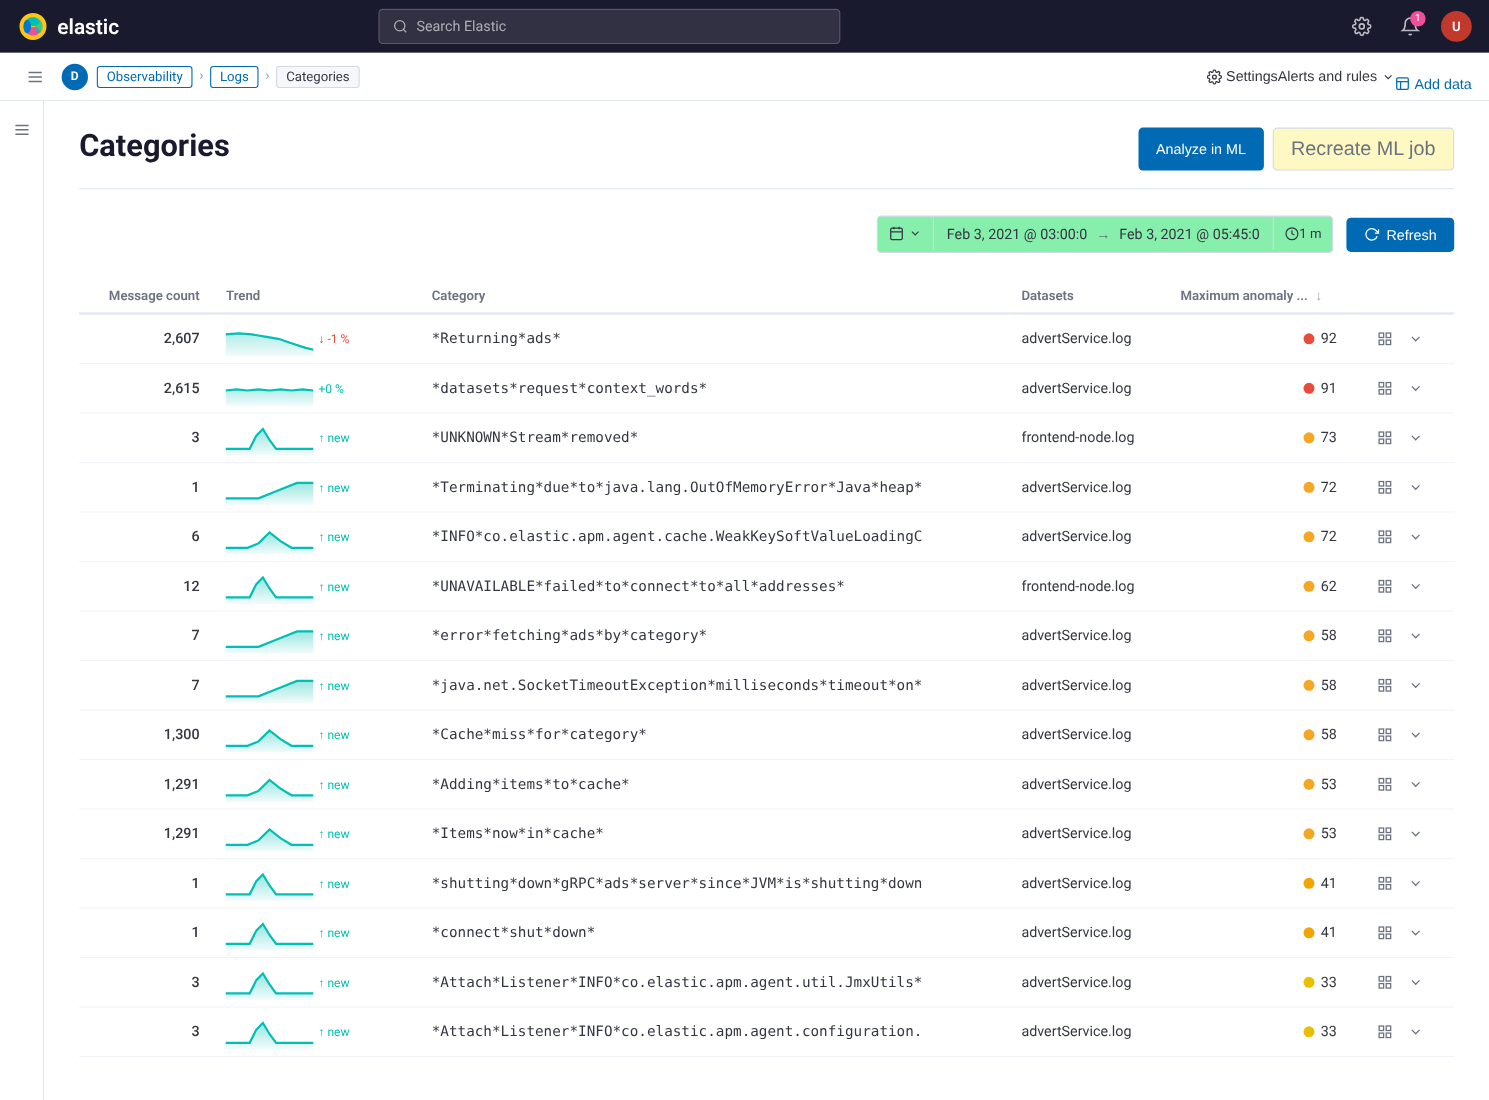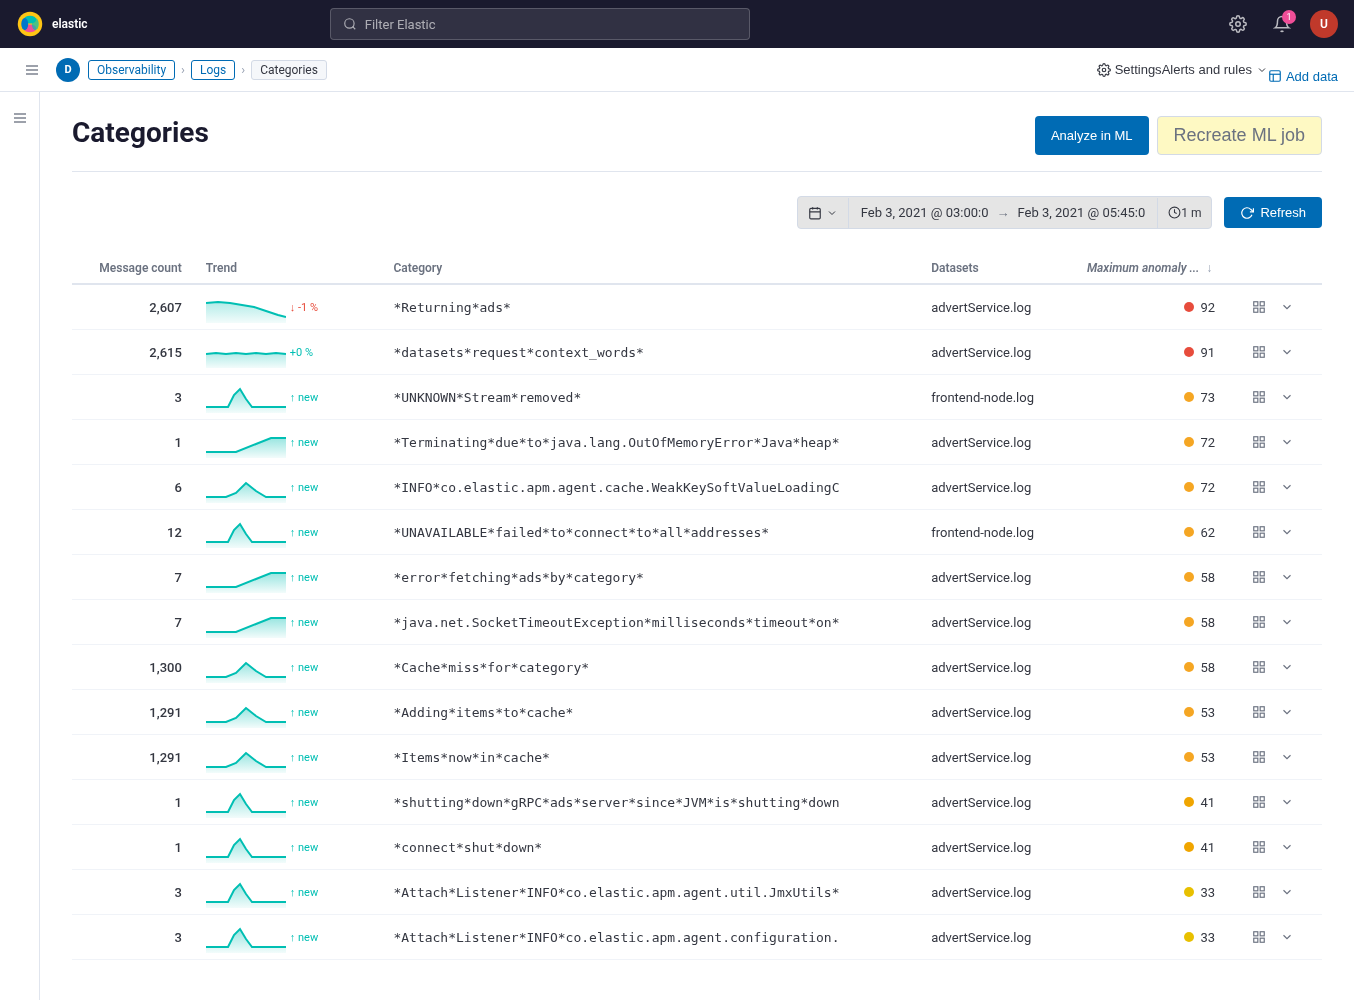--- a/index.html
+++ b/index.html
@@ -13,21 +13,21 @@
       padding: 0 16px;
       height: 48px;
       gap: 12px;
     }
     .elastic-logo {
       display: flex;
       align-items: center;
       gap: 8px;
       color: white;
       font-weight: 600;
-      font-size: 12px;
+      font-size: 19px;
     }
     .elastic-logo-icon {
       width: 28px;
       height: 28px;
     }
     .search-bar {
       flex: 1;
       max-width: 420px;
       margin: 0 auto;
       background: rgba(255,255,255,0.1);
@@ -251,24 +251,24 @@
       border-radius: 4px;
       padding: 8px 12px;
       min-width: 220px;
       cursor: pointer;
       background: white;
       font-size: 13px;
       color: #6b7280;
     }
     .date-picker {
       display: flex;
-      align-items: center;
+      align-items: flex-start;
       border: 1px solid #d3dae6;
       border-radius: 4px;
-      background: #e5e5e5;
+      background: #86efac;
       overflow: hidden;
       margin-left: auto;
     }
     .date-picker-icon {
       padding: 8px 10px;
       display: flex;
       align-items: center;
       gap: 4px;
       cursor: pointer;
       border-right: 1px solid #d3dae6;
@@ -403,21 +403,21 @@
       <ellipse cx="22" cy="16" rx="4" ry="7" fill="#00BFB3" opacity="0.7"></ellipse>
     </svg>
     <span>elastic</span>
   </div>
 
   <div class="search-bar">
     <svg width="14" height="14" viewBox="0 0 24 24" fill="none" stroke="currentColor" stroke-width="2">
       <circle cx="11" cy="11" r="8"></circle>
         <line x1="21" y1="21" x2="16.65" y2="16.65"></line>
     </svg>
-    <span>Filter Elastic</span>
+    <span>Search Elastic</span>
   </div>
 
   <div class="nav-icons">
     <div class="nav-icon-btn">
       <svg width="18" height="18" viewBox="0 0 24 24" fill="none" stroke="rgba(255,255,255,0.7)" stroke-width="2">
         <circle cx="12" cy="12" r="3"></circle>
         <path d="M19.4 15a1.65 1.65 0 0 0 .33 1.82l.06.06a2 2 0 0 1-2.83 2.83l-.06-.06a1.65 1.65 0 0 0-1.82-.33 1.65 1.65 0 0 0-1 1.51V21a2 2 0 0 1-4 0v-.09A1.65 1.65 0 0 0 9 19.4a1.65 1.65 0 0 0-1.82.33l-.06.06a2 2 0 0 1-2.83-2.83l.06-.06A1.65 1.65 0 0 0 4.68 15a1.65 1.65 0 0 0-1.51-1H3a2 2 0 0 1 0-4h.09A1.65 1.65 0 0 0 4.6 9a1.65 1.65 0 0 0-.33-1.82l-.06-.06a2 2 0 0 1 2.83-2.83l.06.06A1.65 1.65 0 0 0 9 4.68a1.65 1.65 0 0 0 1-1.51V3a2 2 0 0 1 4 0v.09a1.65 1.65 0 0 0 1 1.51 1.65 1.65 0 0 0 1.82-.33l.06-.06a2 2 0 0 1 2.83 2.83l-.06.06A1.65 1.65 0 0 0 19.4 9a1.65 1.65 0 0 0 1.51 1H21a2 2 0 0 1 0 4h-.09a1.65 1.65 0 0 0-1.51 1z"></path>
       </svg>
     </div>
     <div class="nav-icon-btn">
@@ -531,21 +531,21 @@
       </button>
     </div>
 
     <table class="data-table">
       <thead>
         <tr>
           <th>Message count</th>
           <th>Trend</th>
           <th>Category</th>
           <th>Datasets</th>
-          <th style="text-align:center;font-style:italic;">
+          <th style="text-align:left;">
             <span>Maximum anomaly ...</span>
             <span class="sort-icon">↓</span>
           </th>
           <th></th>
         </tr>
       </thead>
       <tbody id="table-body">
       <tr>
       <td class="msg-count">2,607</td>
       <td>

